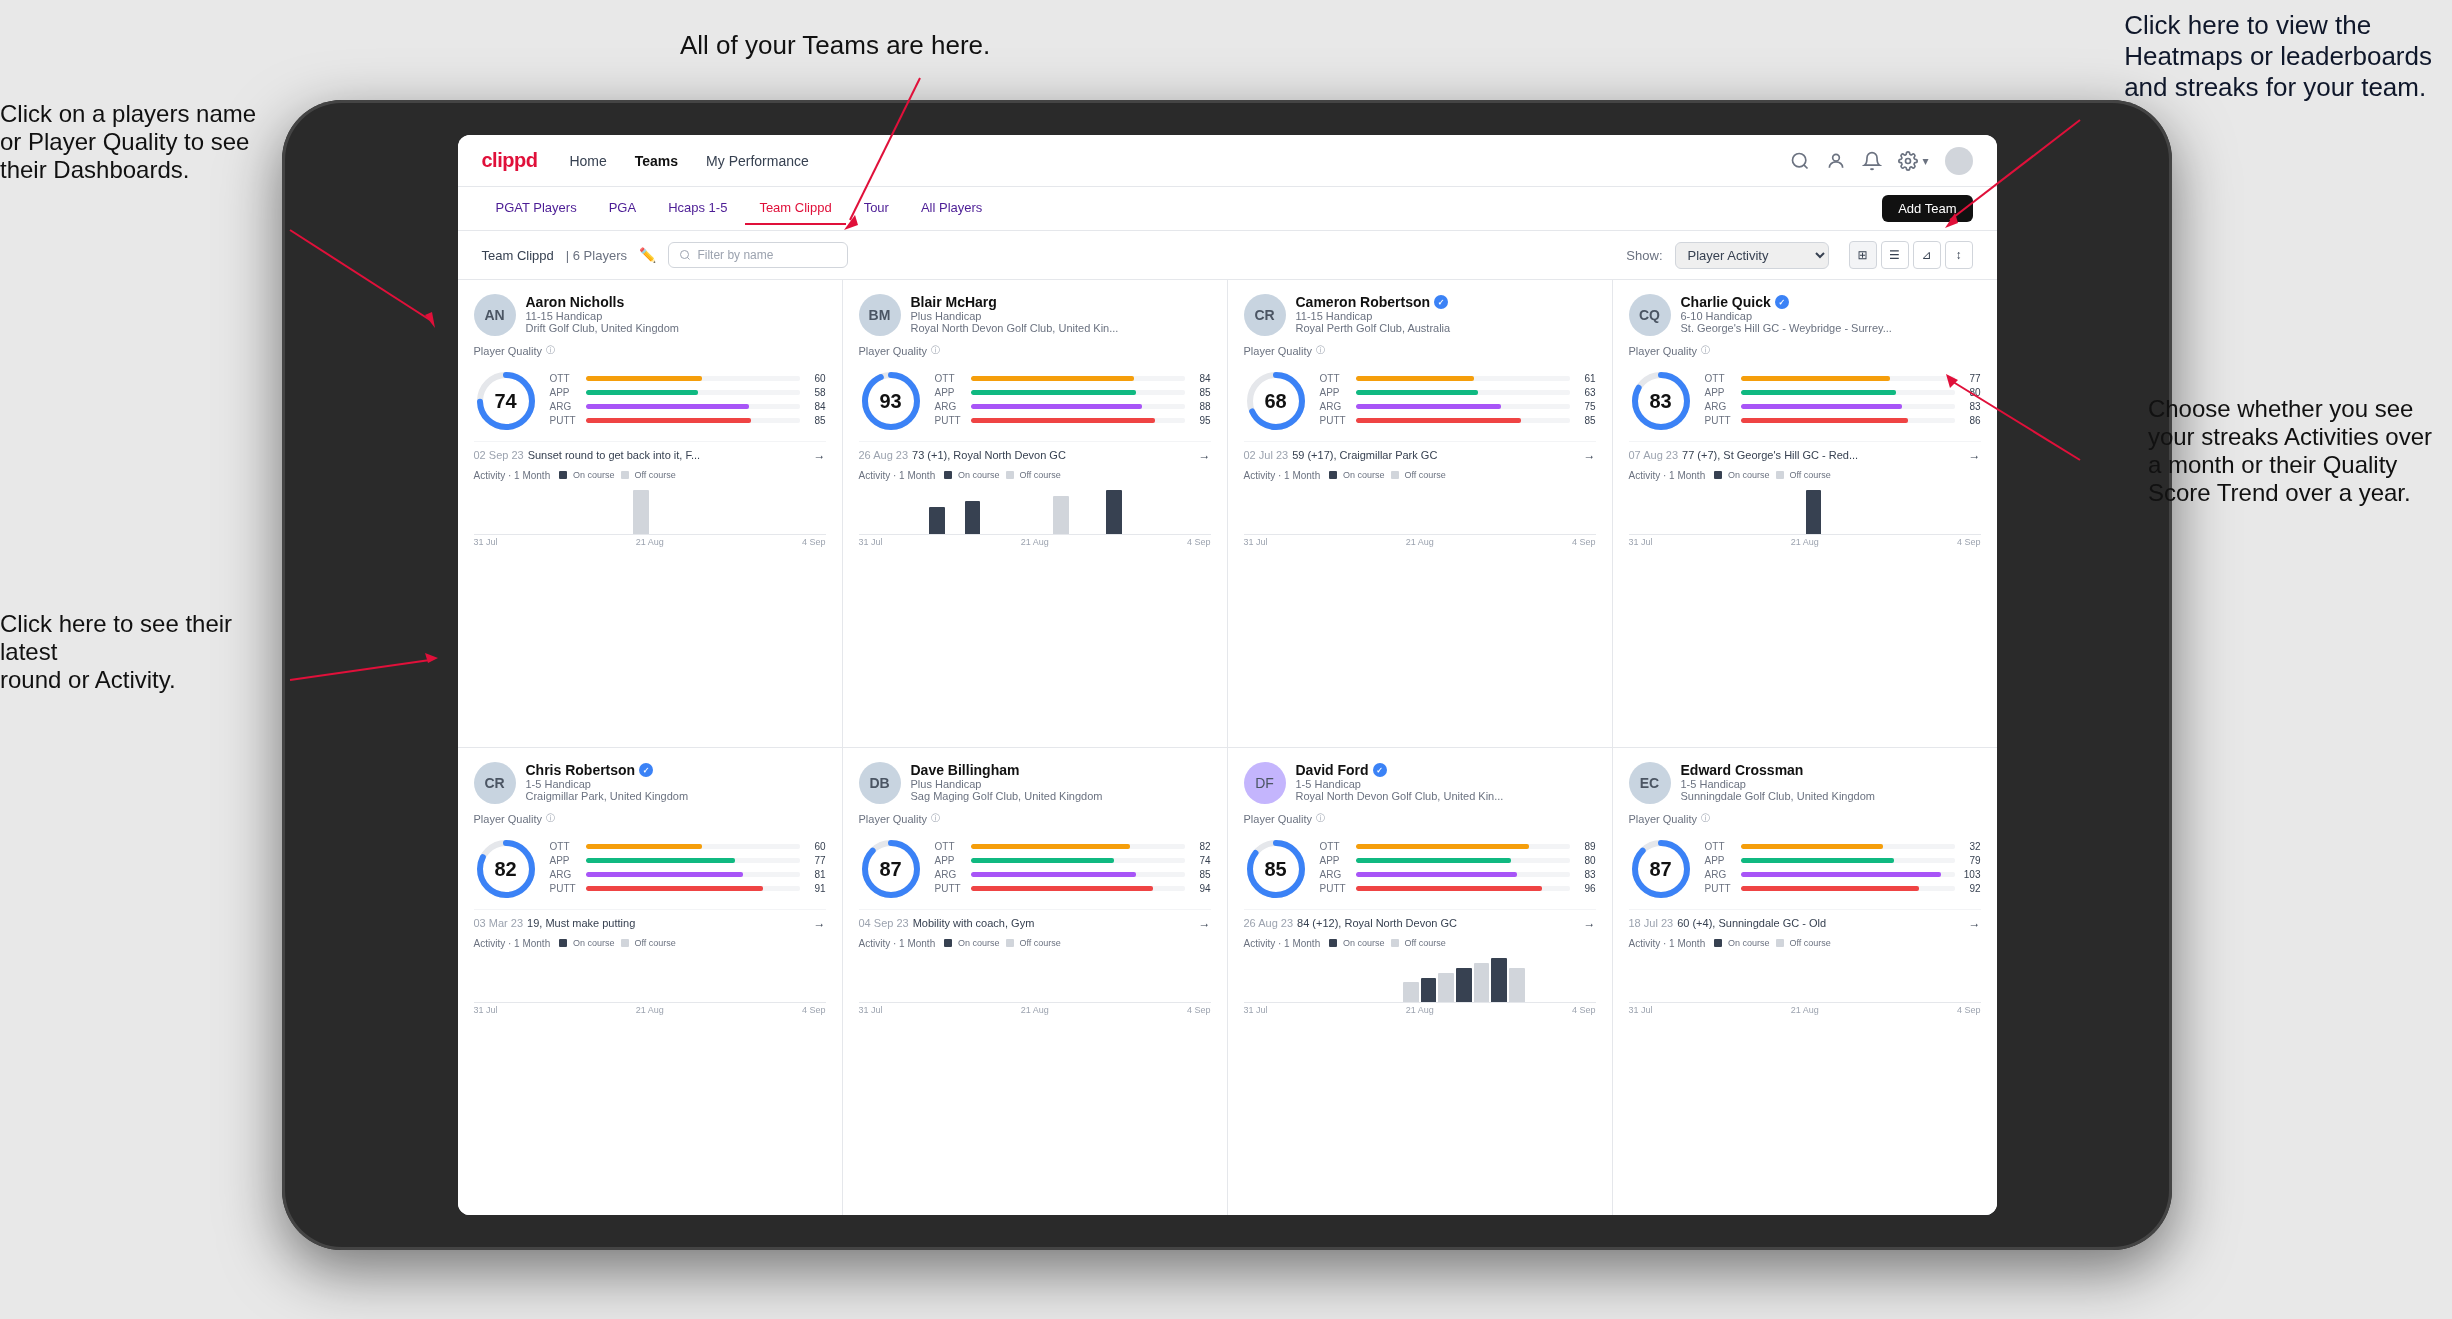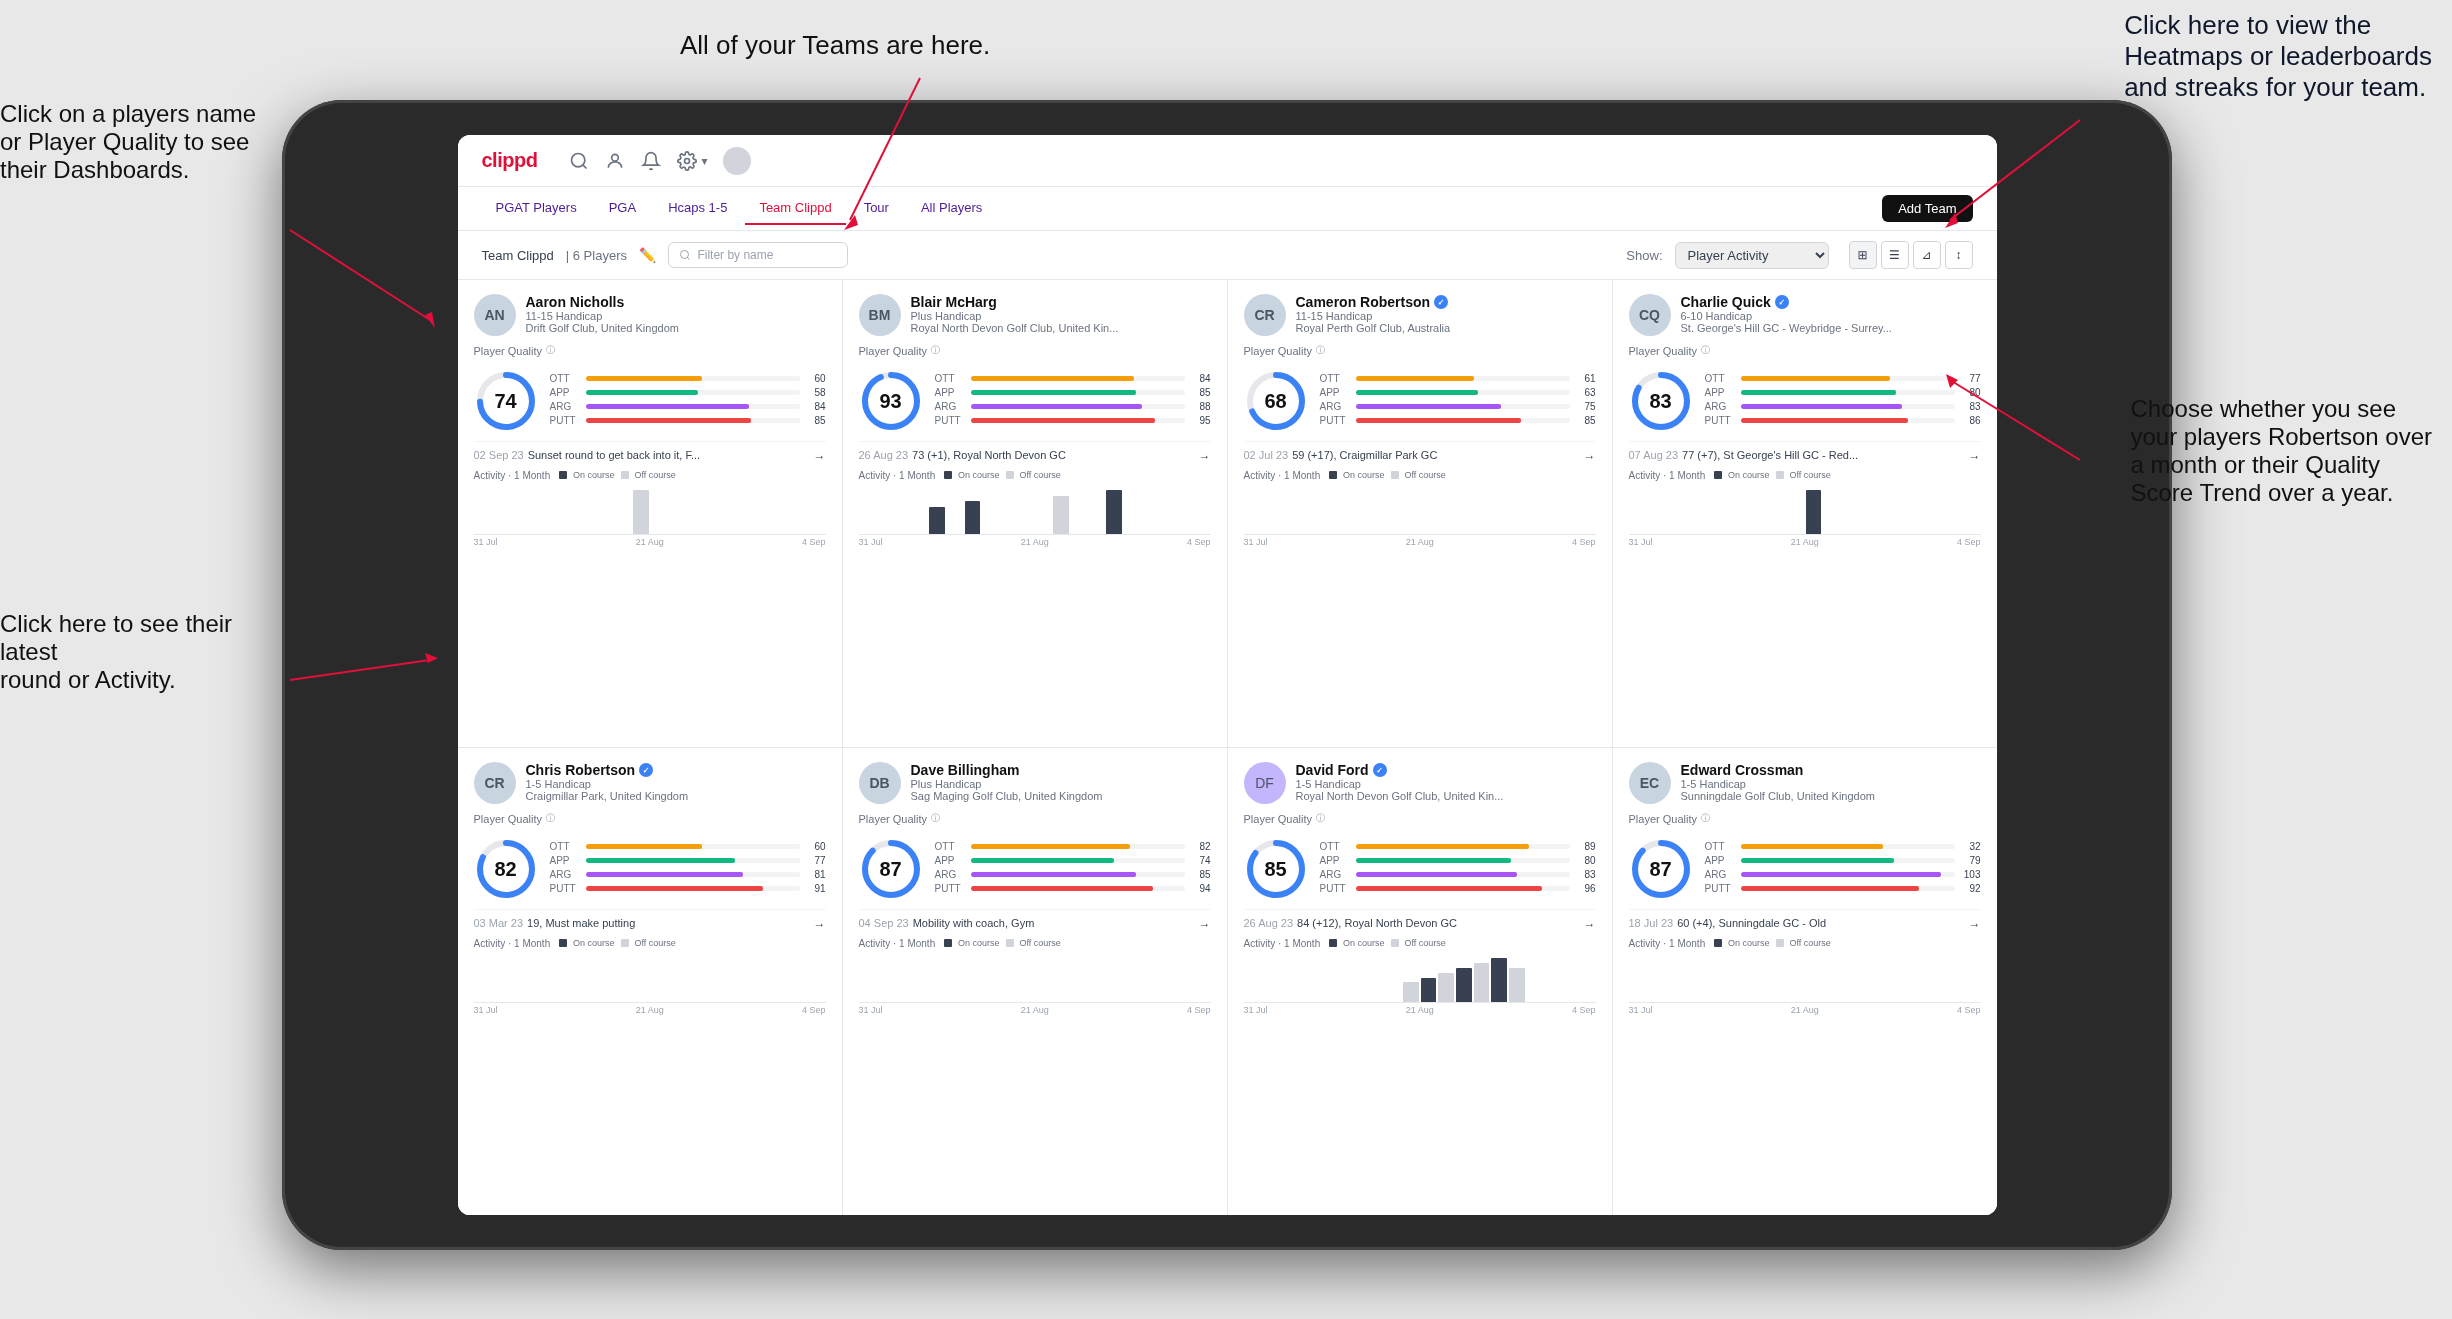--- a/index.html
+++ b/index.html
@@ -427,20 +427,25 @@
     }
   </style>
 </head>
 <body>
 
 <div class="ipad-frame">
   <div class="ipad-screen">
 
     <div class="navbar">
       <span class="navbar-brand">clippd</span>
+      <div class="navbar-links">
+        <span class="navbar-link">Home</span>
+        <span class="navbar-link active">Teams</span>
+        <span class="navbar-link">My Performance</span>
+      </div>
       <div class="navbar-actions">
         <svg width="20" height="20" fill="none" stroke="#6b7280" stroke-width="2" viewBox="0 0 24 24">
             <circle cx="11" cy="11" r="8"></circle>
             <path d="m21 21-4.35-4.35"></path>
           </svg>
         <svg width="20" height="20" fill="none" stroke="#6b7280" stroke-width="2" viewBox="0 0 24 24">
             <circle cx="12" cy="8" r="4"></circle>
             <path d="M4 20c0-4 3.6-7 8-7s8 3 8 7"></path>
           </svg>
         <svg width="20" height="20" fill="none" stroke="#6b7280" stroke-width="2" viewBox="0 0 24 24">
@@ -1338,21 +1343,21 @@
   <span>their Dashboards.</span>
 </div>
 
 <div class="ann-left-bottom">
   <span>Click here to see their latest</span><br>
   <span>round or Activity.</span>
 </div>
 
 <div class="ann-bottom-right">
   <span>Choose whether you see</span><br>
-  <span>your players Robertson over</span><br>
+  <span>your streaks Activities over</span><br>
   <span>a month or their Quality</span><br>
   <span>Score Trend over a year.</span>
 </div>
 
 <svg class="arrows-overlay">
 
   <line x1="920" y1="78" x2="850" y2="220" stroke="#e0103a" stroke-width="2"></line>
   <polygon points="844,230 855,215 858,225" fill="#e0103a"></polygon>
 
   <line x1="2080" y1="120" x2="1950" y2="220" stroke="#e0103a" stroke-width="2"></line>

